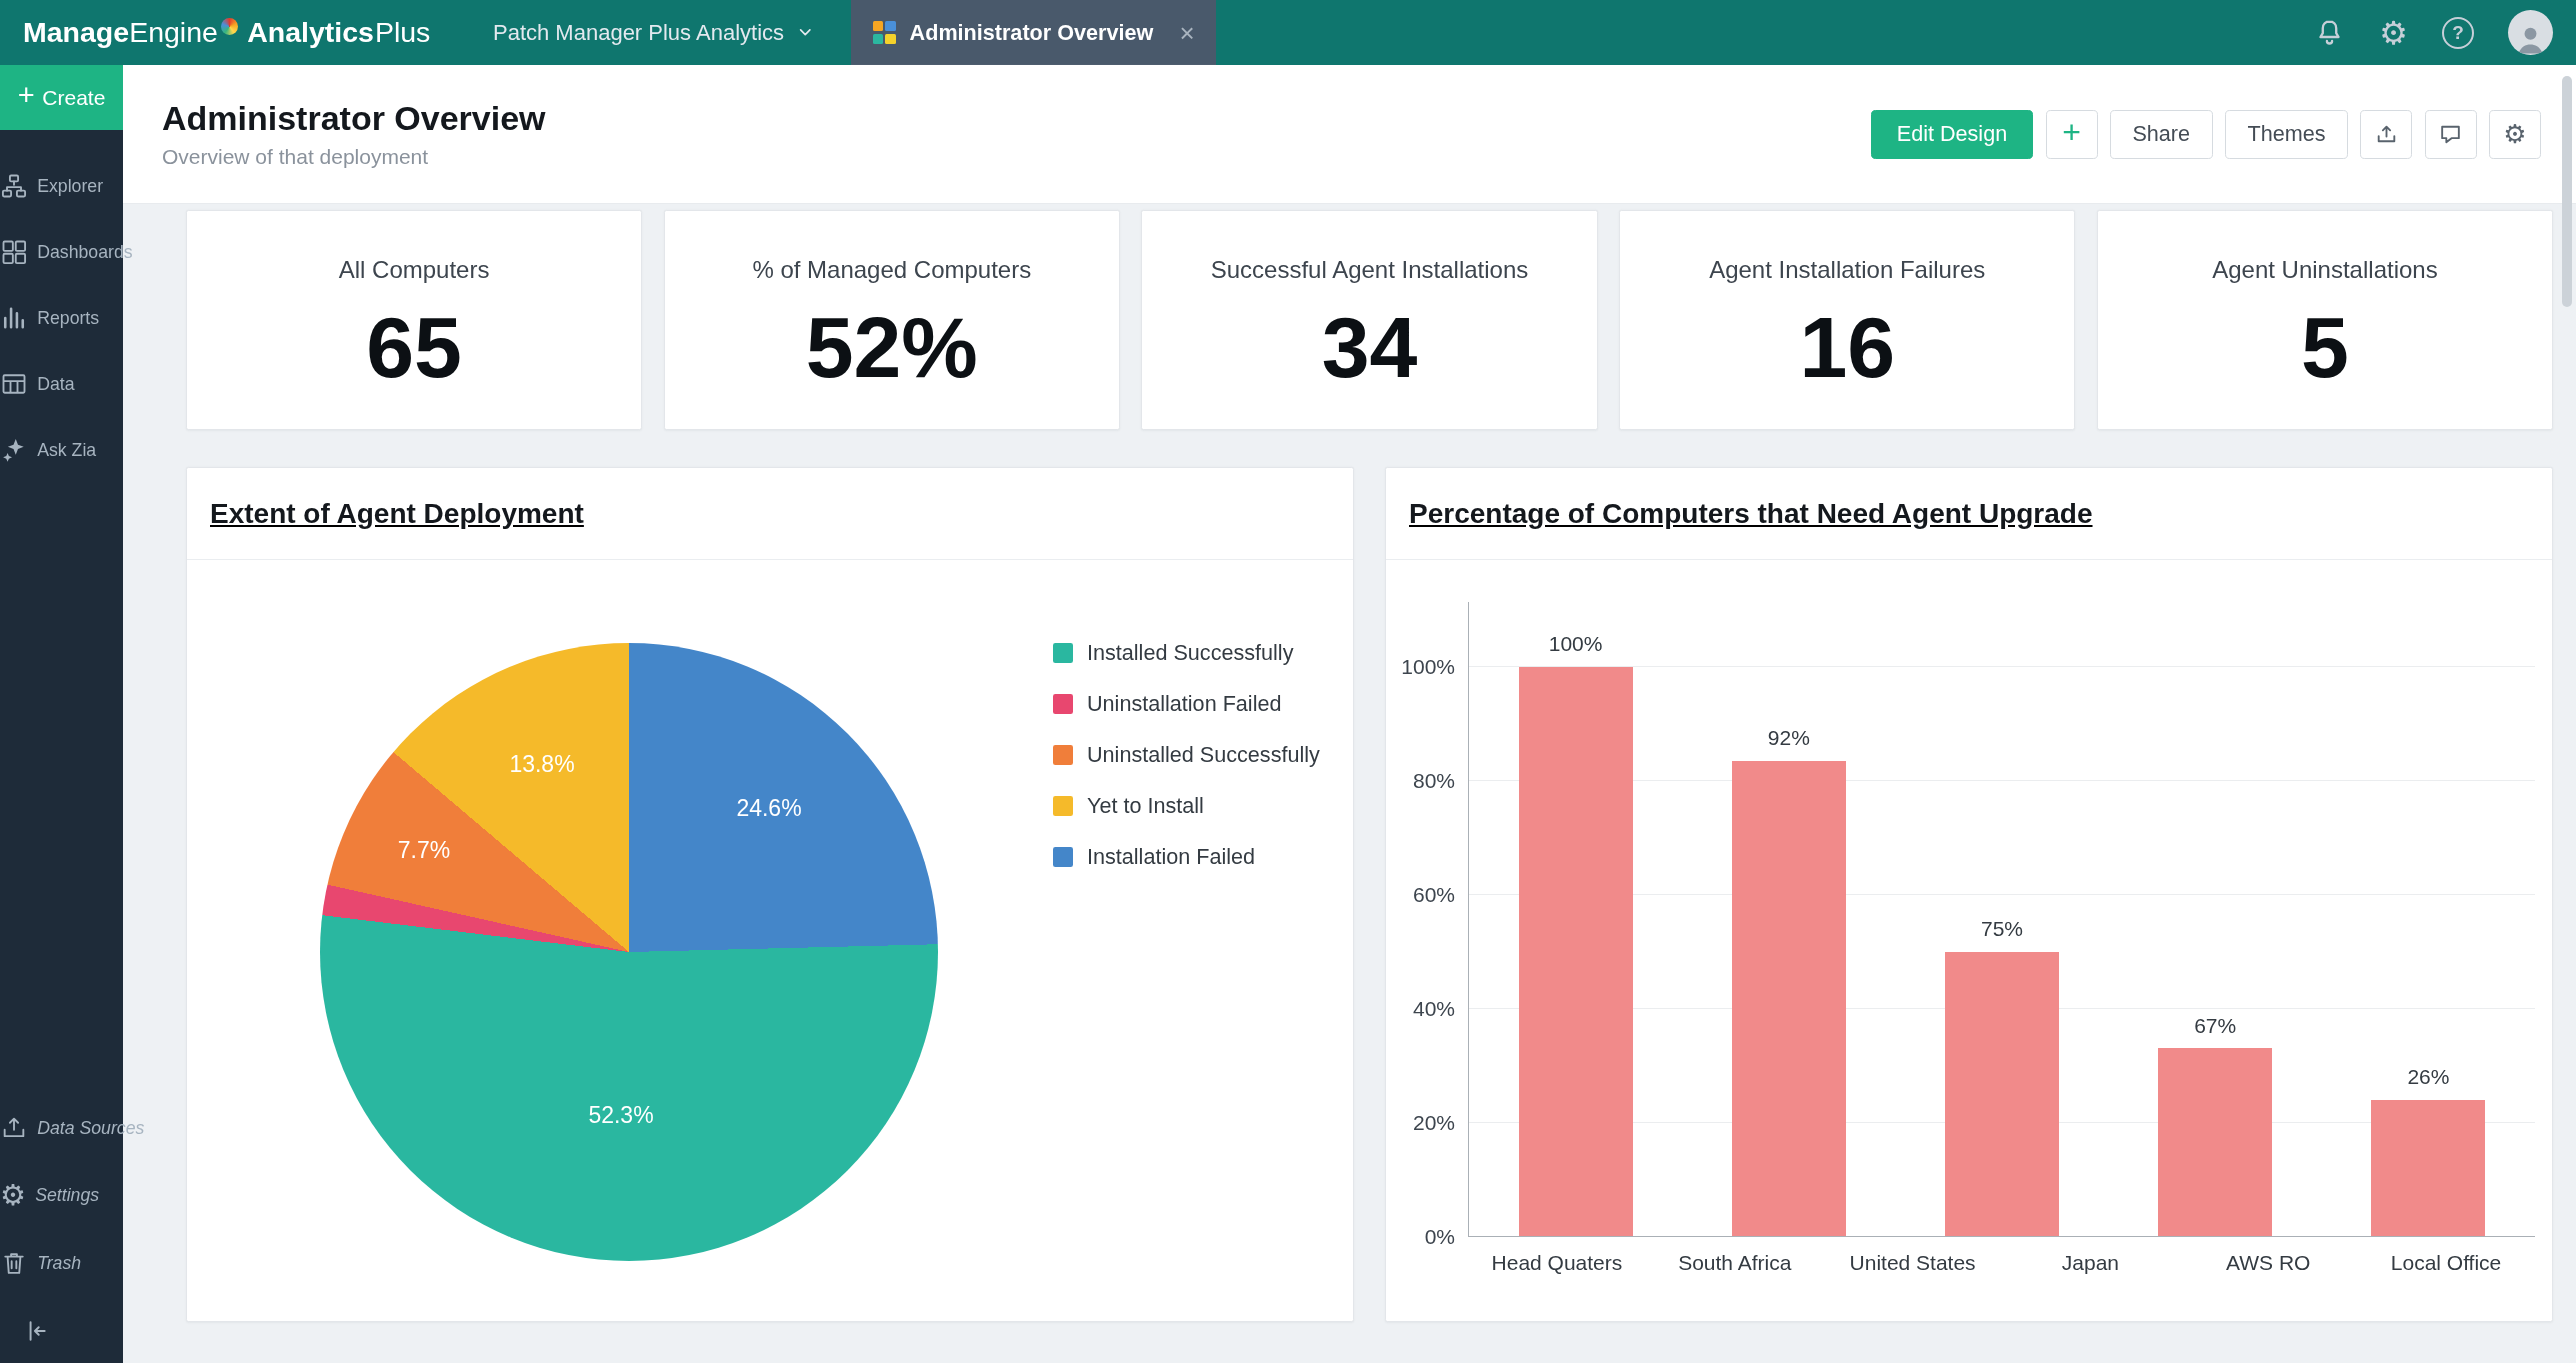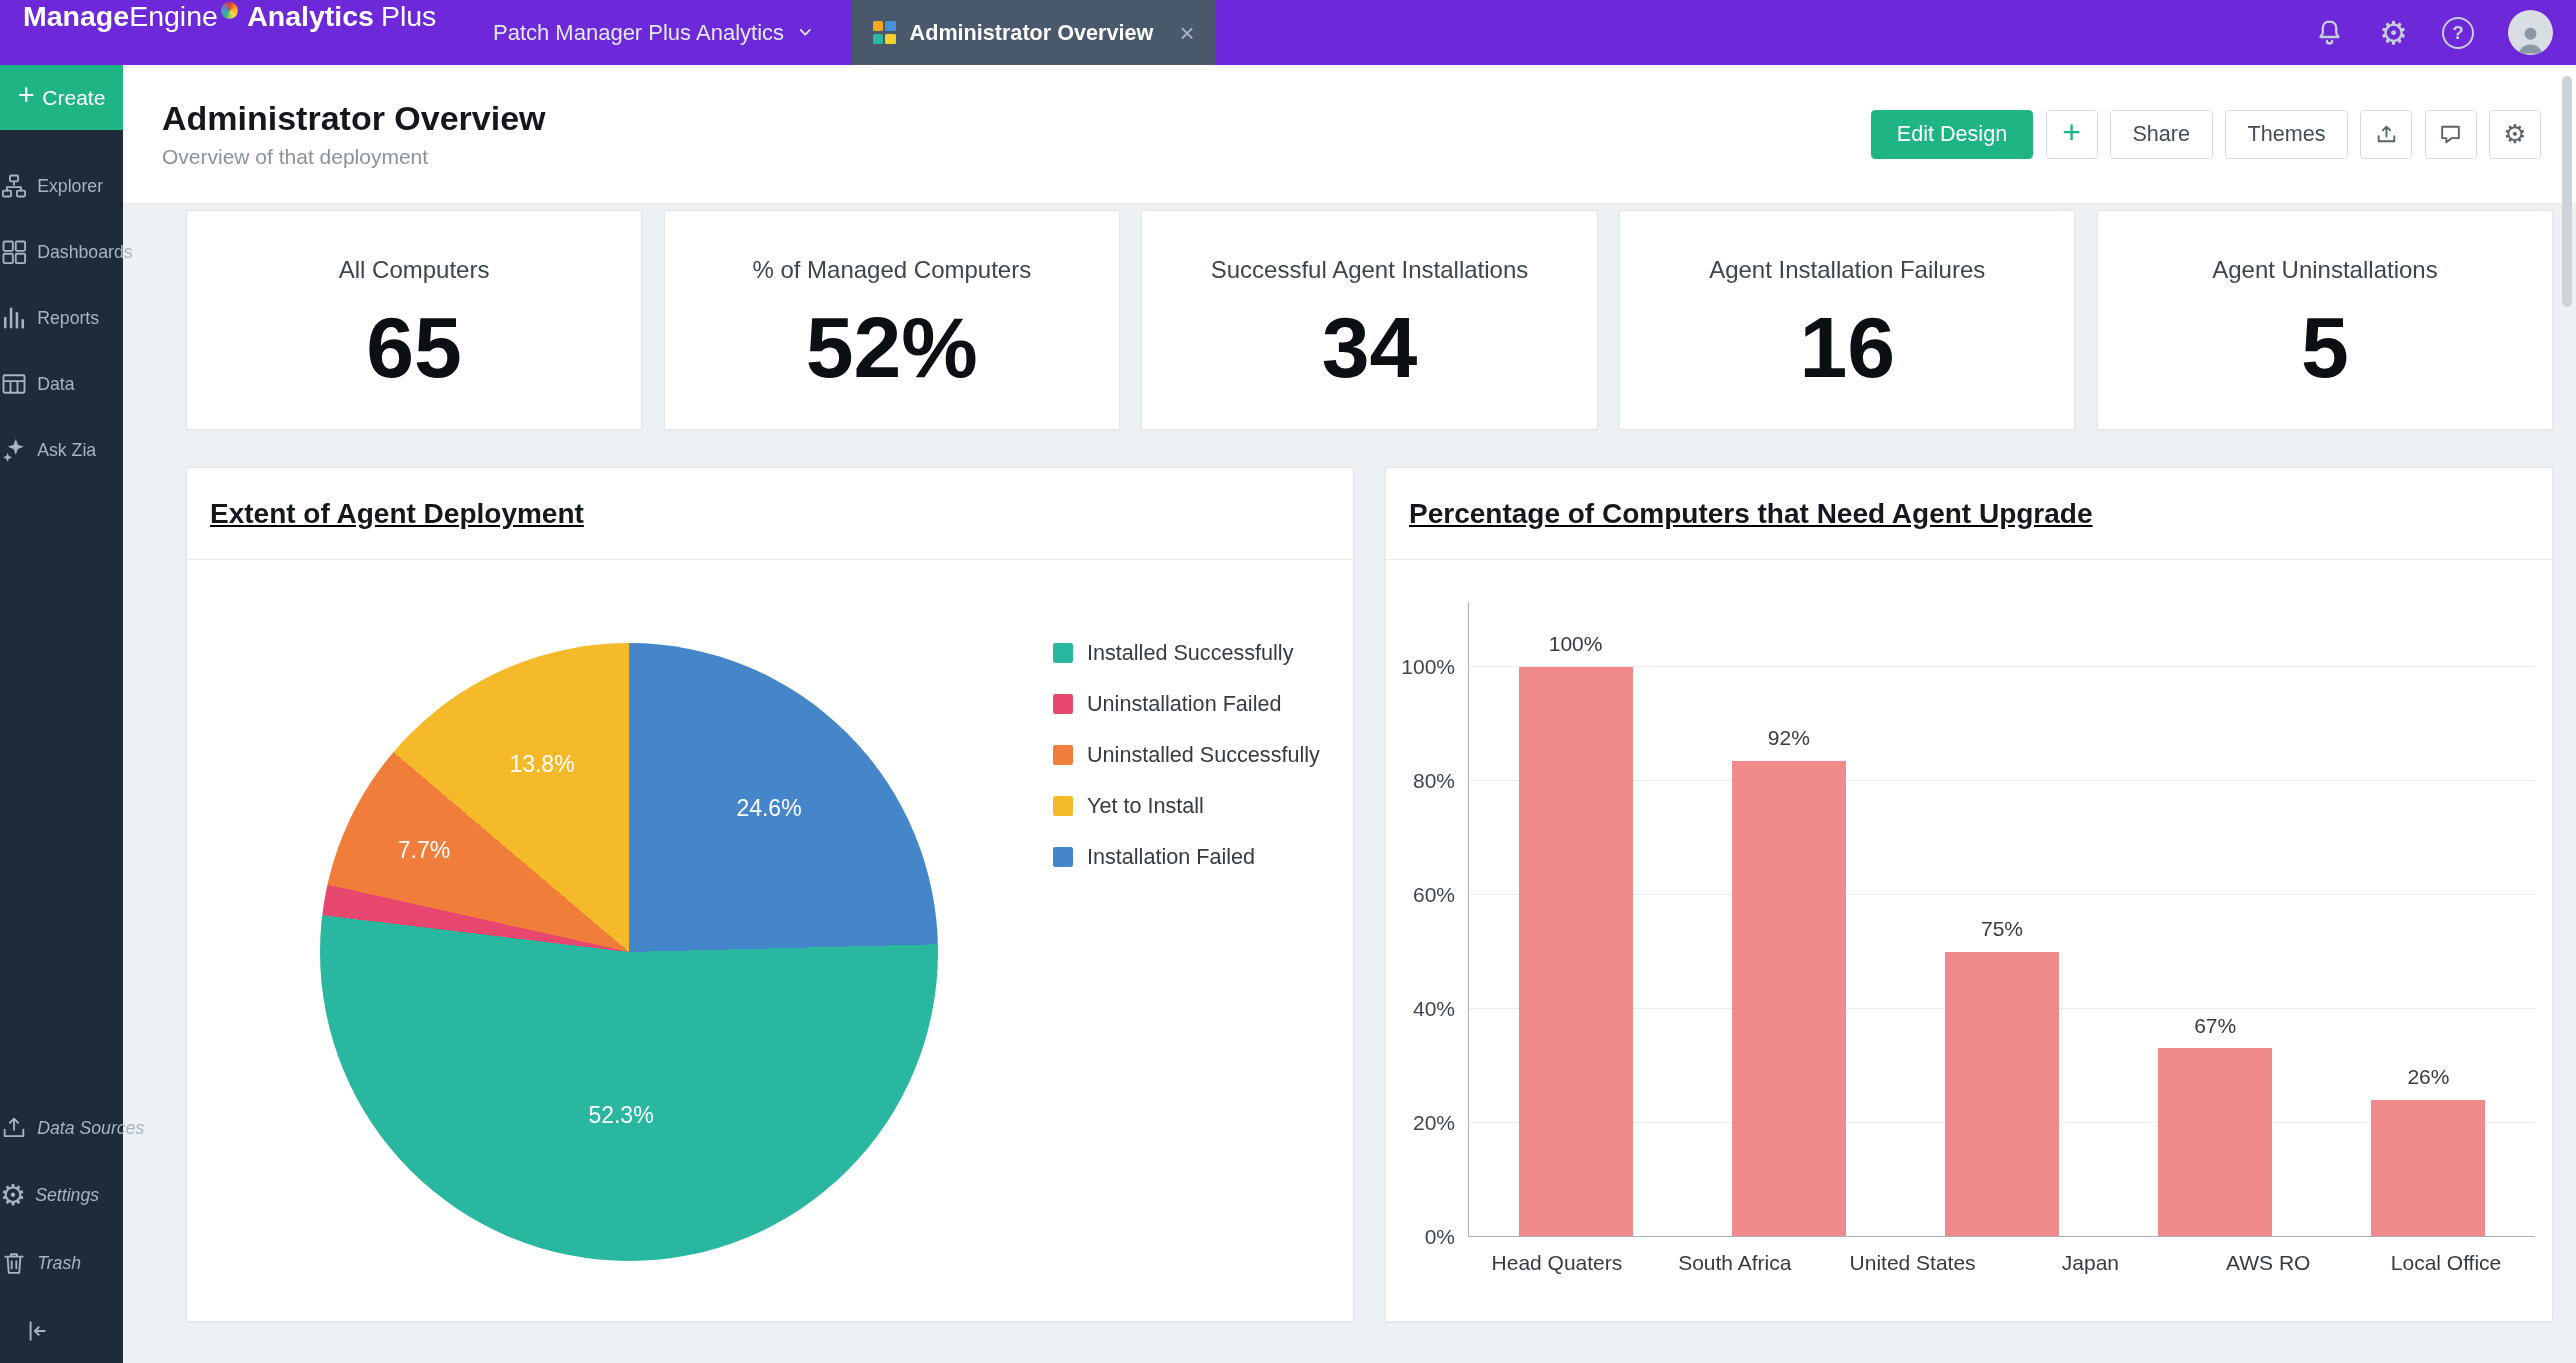--- a/index.html
+++ b/index.html
@@ -1,26 +1,26 @@
 <!DOCTYPE html>
 <html style="font-size:12.3px"><head>
 <meta charset="utf-8">
 <style>
   * { margin:0; padding:0; box-sizing:border-box; }
   html, body { width:2576px; height:1364px; }
   body { font-family:"Liberation Sans","DejaVu Sans",sans-serif; background:#eef1f4; overflow:hidden; }
   #app { width:2576px; height:1364px; display:flex; flex-direction:column; }
 
   
-  .topbar { flex:0 0 65px; height:65px; background:#6d28d9; position:relative; display:flex; align-items:flex-start; }
+  .topbar { flex:0 0 65px; height:65px; background:#0f766e; position:relative; display:flex; align-items:center; }
   .brand { display:flex; align-items:center; padding-left:23px; color:#fff; font-size:28.5px; cursor:pointer; }
   .brand .b { font-weight:700; }
   .logo-circle { width:17px; height:17px; border-radius:50%; margin:0 9.2px 12.3px 3.1px;
     background:conic-gradient(#e23b2e,#f5a623,#ffd84d,#35b57f,#4a90d9,#e23b2e); }
-  .plus-word { margin-left:7px; }
+  .plus-word { margin-left:1px; }
   .workspace { position:absolute; left:493px; top:0; height:65px; display:flex; align-items:center; gap:12.3px;
     color:#e3e9ef; font-size:22px; cursor:pointer; }
   .tab { position:absolute; left:851px; top:0; height:65px; background:#49596b; display:flex; align-items:center;
     padding:0 21.6px; gap:14px; cursor:pointer; box-shadow:inset 0 -0.8px 0 rgba(255,255,255,0.04); }
   .tab-grid { width:23px; height:23px; display:grid; grid-template-columns:1fr 1fr; gap:2.3px; }
   .tab-grid i { border-radius:1.5px; }
   .tab-label { color:#fff; font-size:21.6px; font-weight:700; white-space:nowrap; }
   .tab-close { color:#a9b4bf; font-size:26px; line-height:1; margin-left:12.3px; cursor:pointer; }
   .topbar-right { position:absolute; right:23px; top:0; height:65px; display:flex; align-items:center; gap:34px; }
   .tb-icon { color:#c6cfd8; cursor:pointer; display:flex; align-items:center; }

